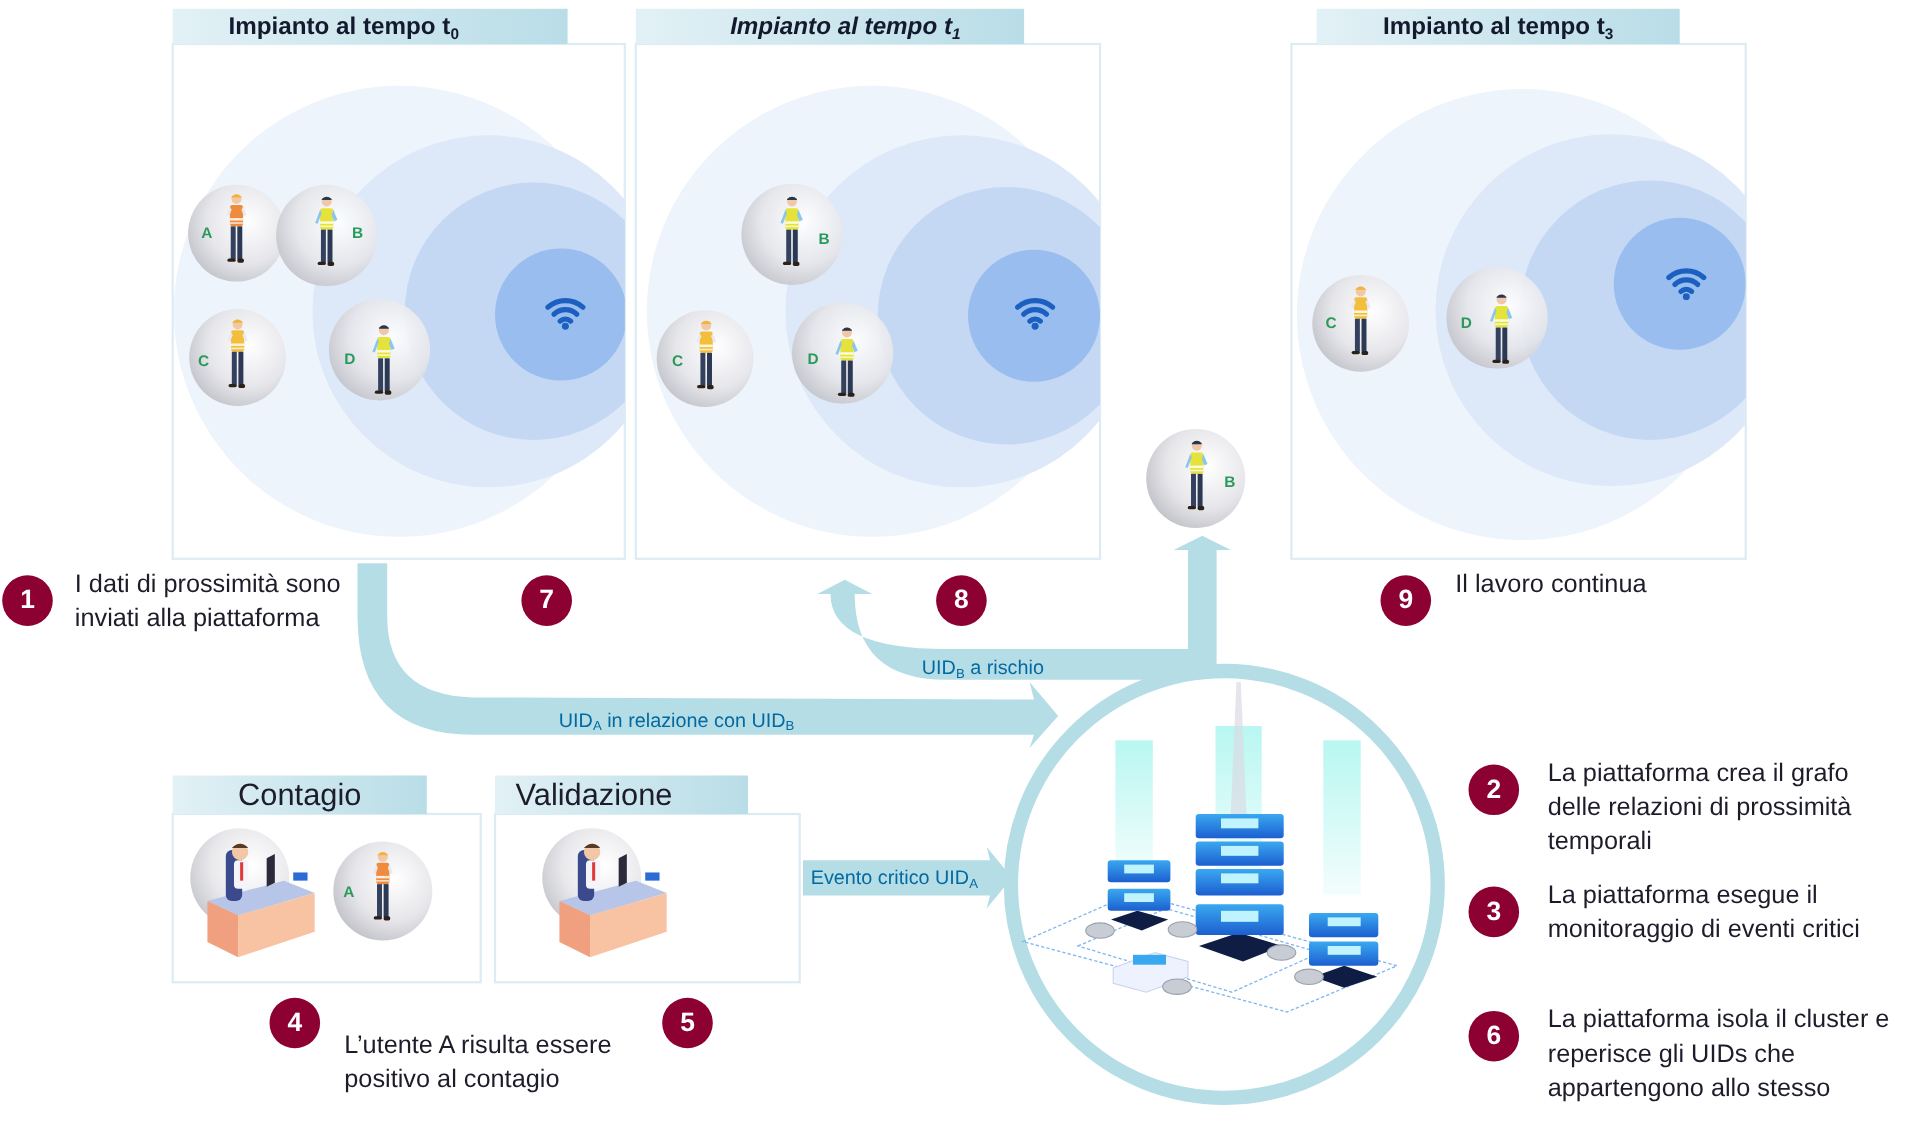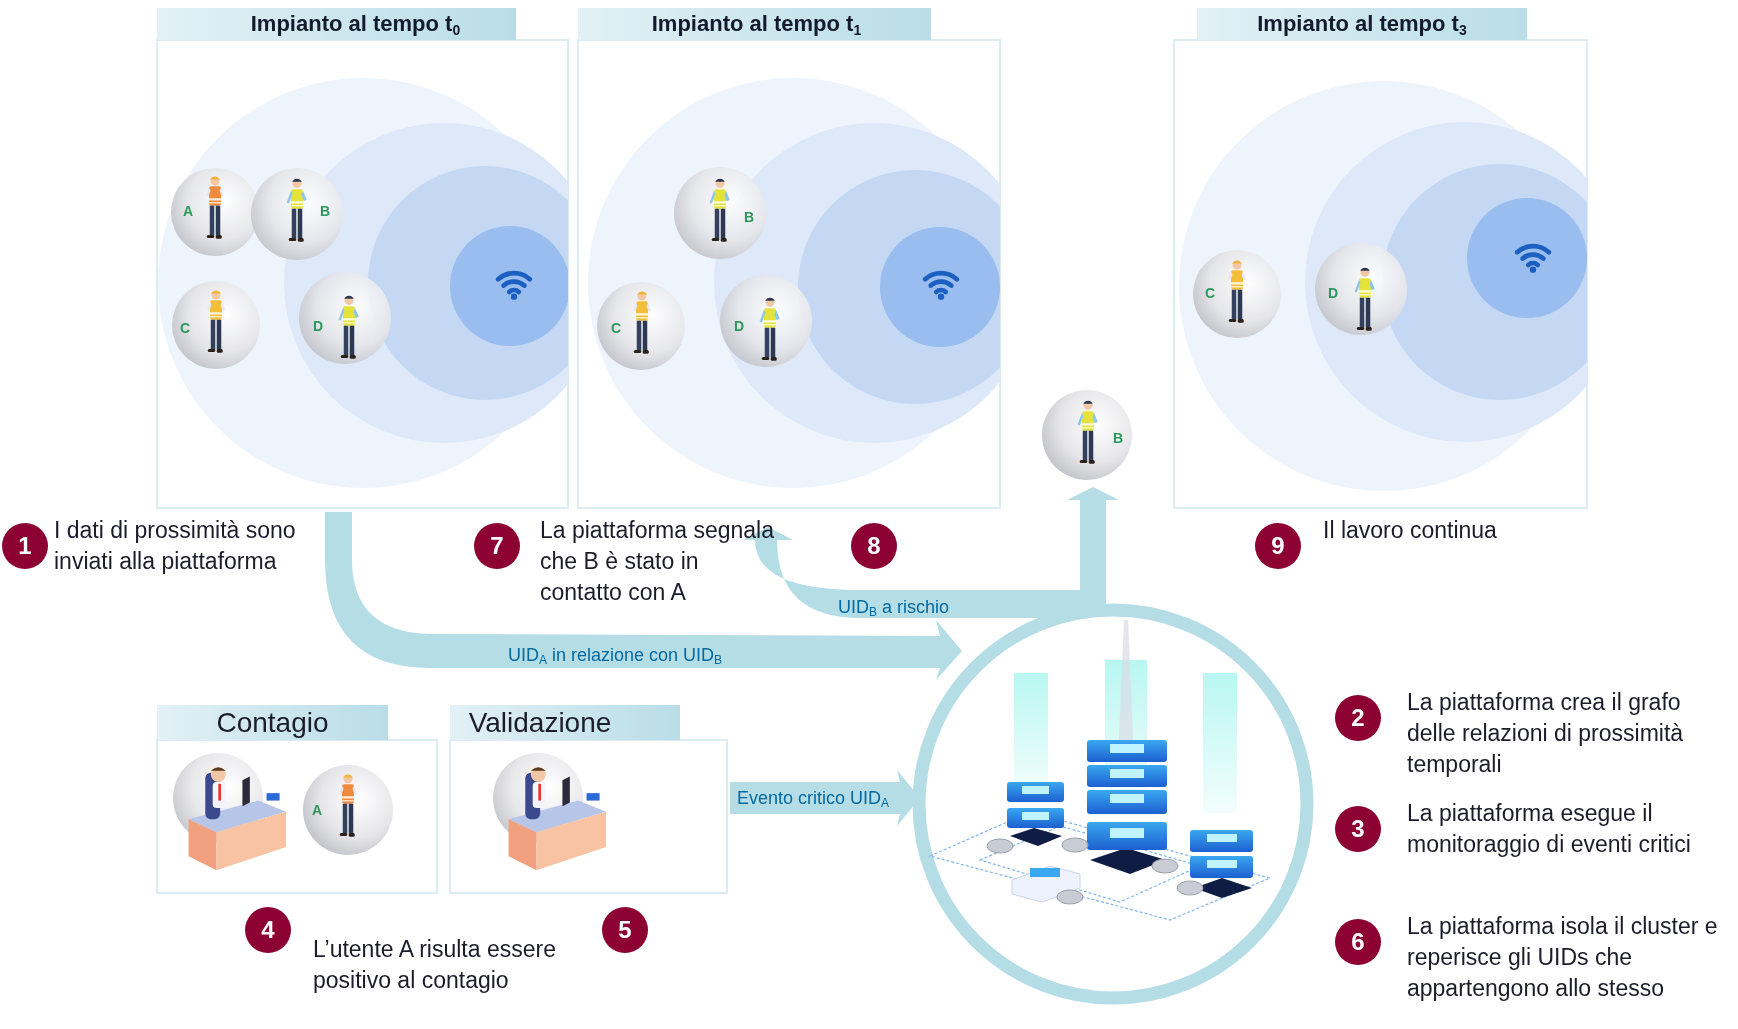--- a/index.html
+++ b/index.html
@@ -7,21 +7,21 @@
          font-family:"Liberation Sans", sans-serif; color:#1c1c2a; }
   svg.stage { position:absolute; left:0; top:0; }
   .tab-title { position:absolute; font-weight:bold; font-size:22px; color:#141a2e;
                text-align:center; line-height:34px; height:34px; }
   .tab-title.light { font-weight:normal; font-size:28px; color:#1c1c2a; }
   .tab-title sub { font-size:14px; vertical-align:-4px; }
   .step { position:absolute; display:flex; align-items:flex-start; }
   .badge { width:46px; height:46px; border-radius:50%; background:#8c0032;
            color:#fff; font-weight:bold; font-size:24px; line-height:46px;
            text-align:center; flex:0 0 46px; font-family:"Liberation Sans", sans-serif; }
-  .step-text { font-size:23px; line-height:31px; color:#1c1c2a; margin-left:6px; margin-top:-8px; }
+  .step-text { font-size:23px; line-height:31px; color:#1c1c2a; margin-left:20px; margin-top:-8px; }
   .flow-label { position:absolute; font-size:18px; color:#0369a1; white-space:nowrap; }
   .flow-label sub { font-size:12px; vertical-align:-3px; }
   .step-text sub { font-size:15px; vertical-align:-4px; }
 </style>
 </head>
 <body>
 
 <svg class="stage" width="1738" height="1029" viewBox="0 0 1738 1029">
   <defs>
     <linearGradient id="tabGrad" x1="0" y1="0" x2="1" y2="0">
@@ -259,38 +259,37 @@
         <ellipse cx="1000" cy="846" rx="13" ry="7"></ellipse>
         <ellipse cx="1075" cy="845" rx="13" ry="7"></ellipse>
         <ellipse cx="1165" cy="866" rx="13" ry="7"></ellipse>
         <ellipse cx="1190" cy="888" rx="13" ry="7"></ellipse>
         <ellipse cx="1070" cy="897" rx="13" ry="7"></ellipse>
       </g>
     </g>
   </g>
 </svg>
 
-<div class="tab-title" style="left:157px; top:7px; width:311px;margin-left:43px;"><span>Impianto al tempo t</span><sub>0</sub></div>
-<div class="tab-title" style="left:566px; top:7px; width:381px;"><span>Impianto al tempo t</span><sub>1</sub></div>
+<div class="tab-title" style="left:157px; top:7px; width:311px;"><span>Impianto al tempo t</span><sub>0</sub></div>
+<div class="tab-title" style="left:578px; top:7px; width:381px;font-style:italic;"><span>Impianto al tempo t</span><sub>1</sub></div>
 <div class="tab-title" style="left:1197px; top:7px; width:330px;"><span>Impianto al tempo t</span><sub>3</sub></div>
 
 <div class="tab-title light" style="left:157px; top:706px; width:231px;">Contagio</div>
 <div class="tab-title light" style="left:450px; top:706px; width:180px;">Validazione</div>
 
 <div class="flow-label" style="left:508px; top:645px;"><span>UID</span><sub>A</sub><span> in relazione  con UID</span><sub>B</sub></div>
 <div class="flow-label" style="left:838px; top:597px;"><span>UID</span><sub>B</sub><span> a rischio</span></div>
 <div class="flow-label" style="left:737px; top:788px;"><span>Evento critico UID</span><sub>A</sub></div>
 
 <div class="step" style="left:2px; top:523px; width:360px;">
   <div class="badge">1</div>
   <div class="step-text" style="width:270px;">I dati di prossimità sono inviati alla piattaforma</div>
 </div>
 <div class="step" style="left:474px; top:523px; width:320px;">
   <div class="badge">7</div>
-  <div class="step-text" style="width:235px; margin-left:20px;">La piattaforma segnala che B è stato in contatto con A</div>
 </div>
 <div class="step" style="left:851px; top:523px; width:240px;">
   <div class="badge">8</div>
 </div>
 <div class="step" style="left:1255px; top:523px; width:300px;">
   <div class="badge">9</div>
   <div class="step-text" style="width:240px; margin-left:22px;">Il lavoro continua</div>
 </div>
 <div class="step" style="left:1335px; top:695px; width:400px;">
   <div class="badge">2</div>

